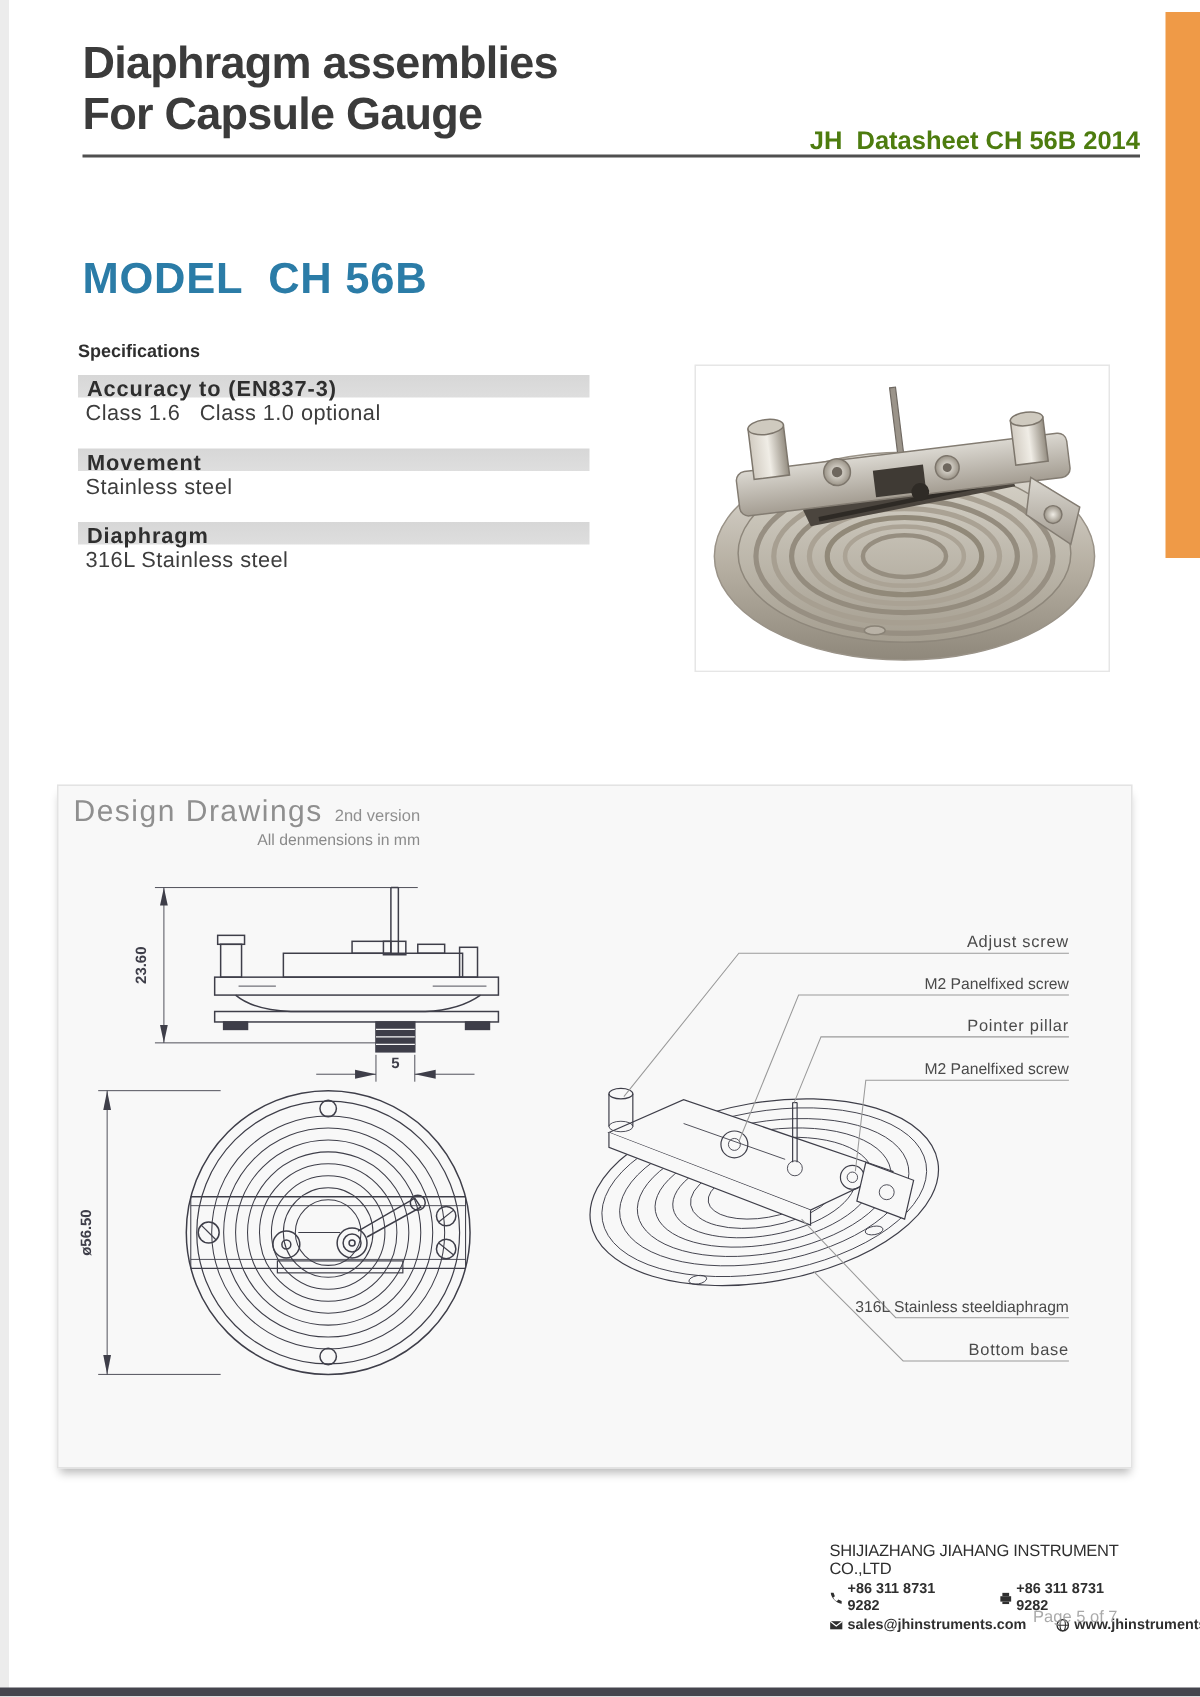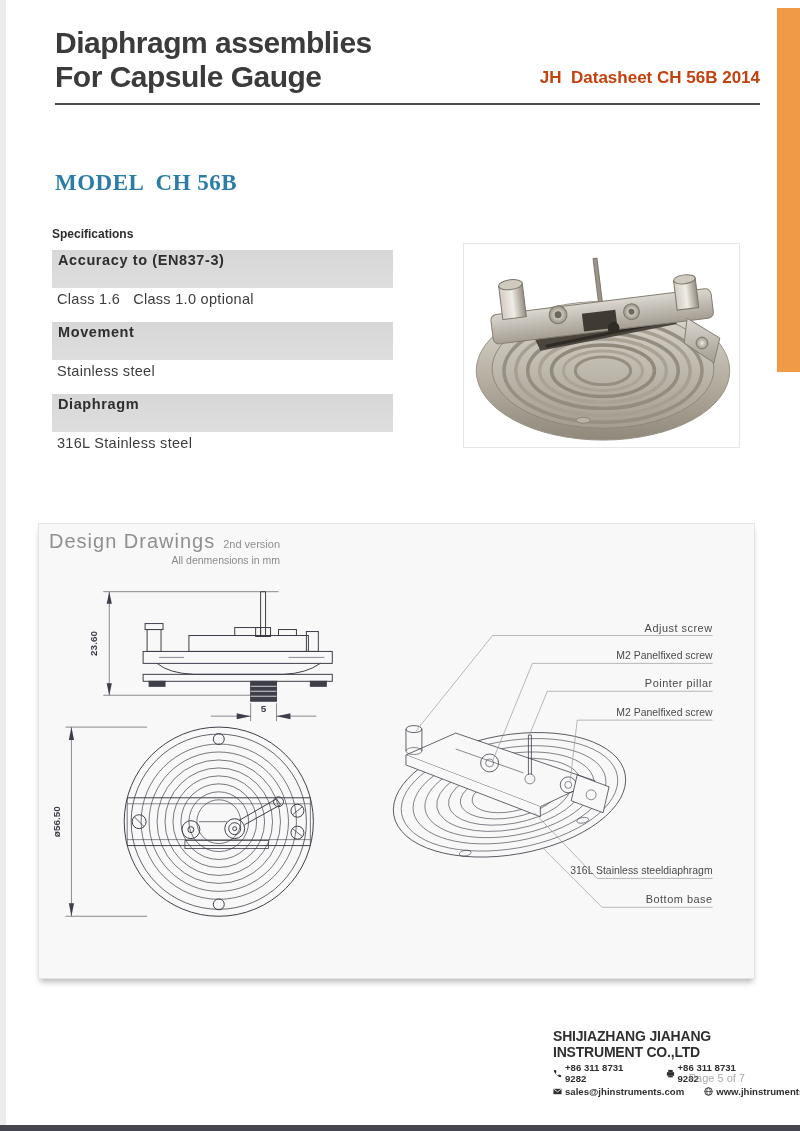--- a/index.html
+++ b/index.html
@@ -9,50 +9,50 @@
     position:relative; width:800px; height:1131px; background:#fff;
     overflow:hidden; margin:0 auto;
   }
   .edge-left { position:absolute; left:0; top:0; width:6px; height:100%; background:#ececec; }
   .orange-strip { position:absolute; right:0; top:8px; width:23px; height:364px; }
   .pre { white-space:pre-wrap; }
 
   
   .title { position:absolute; left:55px; top:26px; font-size:30px; line-height:34px;
            font-weight:bold; color:#3b3b3b; letter-spacing:-0.5px; }
-  .ds-label { position:absolute; right:40px; top:68px; font-size:17px; font-weight:bold; color:#c2410c; }
+  .ds-label { position:absolute; right:40px; top:84px; font-size:17px; font-weight:bold; color:#4d7c0f; }
   .head-rule { position:absolute; left:55px; top:103px; width:705px; height:2px; background:#4f4f4f; }
 
   
-  .model-title { position:absolute; left:55px; top:170px; font-size:23px; font-weight:bold;
-                 letter-spacing:0.5px;font-family:Liberation Serif, serif; }
+  .model-title { position:absolute; left:55px; top:170px; font-size:29px; font-weight:bold;
+                 letter-spacing:0.5px; }
   .specs { position:absolute; left:52px; top:227px; width:341px; }
   .specs-heading { font-size:12px; font-weight:bold; color:#2e2e2e; margin-bottom:9px; }
   .spec-group { margin-bottom:13px; }
-  .spec-bar { background:linear-gradient(#d7d7d7,#dedede); height:38px; line-height:21px;
+  .spec-bar { background:linear-gradient(#d7d7d7,#dedede); height:15px; line-height:21px;
               font-size:14.5px; font-weight:bold; color:#2e2e2e; padding-left:6px; letter-spacing:0.6px; }
   .spec-value { font-size:14.5px; color:#3d3d3d; line-height:19px; margin:2px 0 0 5px; letter-spacing:0.3px; }
 
   
   .photo-box { position:absolute; left:463px; top:243px; width:277px; height:205px;
                border:1px solid #e6e6e6; background:#fff; }
 
   
   .drawings-panel { position:absolute; left:38px; top:523px; width:717px; height:456px;
                     background:#f8f8f8; border:1px solid #e3e3e3;
                     box-shadow:0 5px 6px -2px rgba(0,0,0,0.28); }
   .panel-header { position:absolute; left:10px; top:6px; color:#8f8f8f;text-align:right; }
   .panel-title { font-size:20px; letter-spacing:1px; }
   .panel-version { font-size:11px; margin-left:8px; }
   .panel-units { font-size:10.5px; color:#8a8a8a; margin-top:1px; }
   .panel-svg { position:absolute; left:0; top:0; }
 
   
   .footer { position:absolute; left:553px; top:1028px; width:205px; color:#2f2f2f; }
-  .footer-company { font-size:14px; font-weight:bold; letter-spacing:-0.2px; margin-bottom:2px; }
+  .footer-company { font-size:11px; font-weight:normal; letter-spacing:-0.2px; margin-bottom:2px; }
   .contact-row { display:flex; gap:20px; margin-bottom:2px; }
   .contact-item { display:flex; align-items:center; gap:3px; font-size:9.6px; font-weight:bold; }
   .contact-item svg { flex:0 0 auto; }
   .page-label { position:absolute; right:55px; top:1072px; font-size:11px; color:#9b9b9b; opacity:0.85; }
   .bottom-bar { position:absolute; left:0; bottom:0; width:100%; height:6px; background:#45454e; }
 
   text { font-family:"Liberation Sans", sans-serif; }
 </style>
 </head>
 <body>

